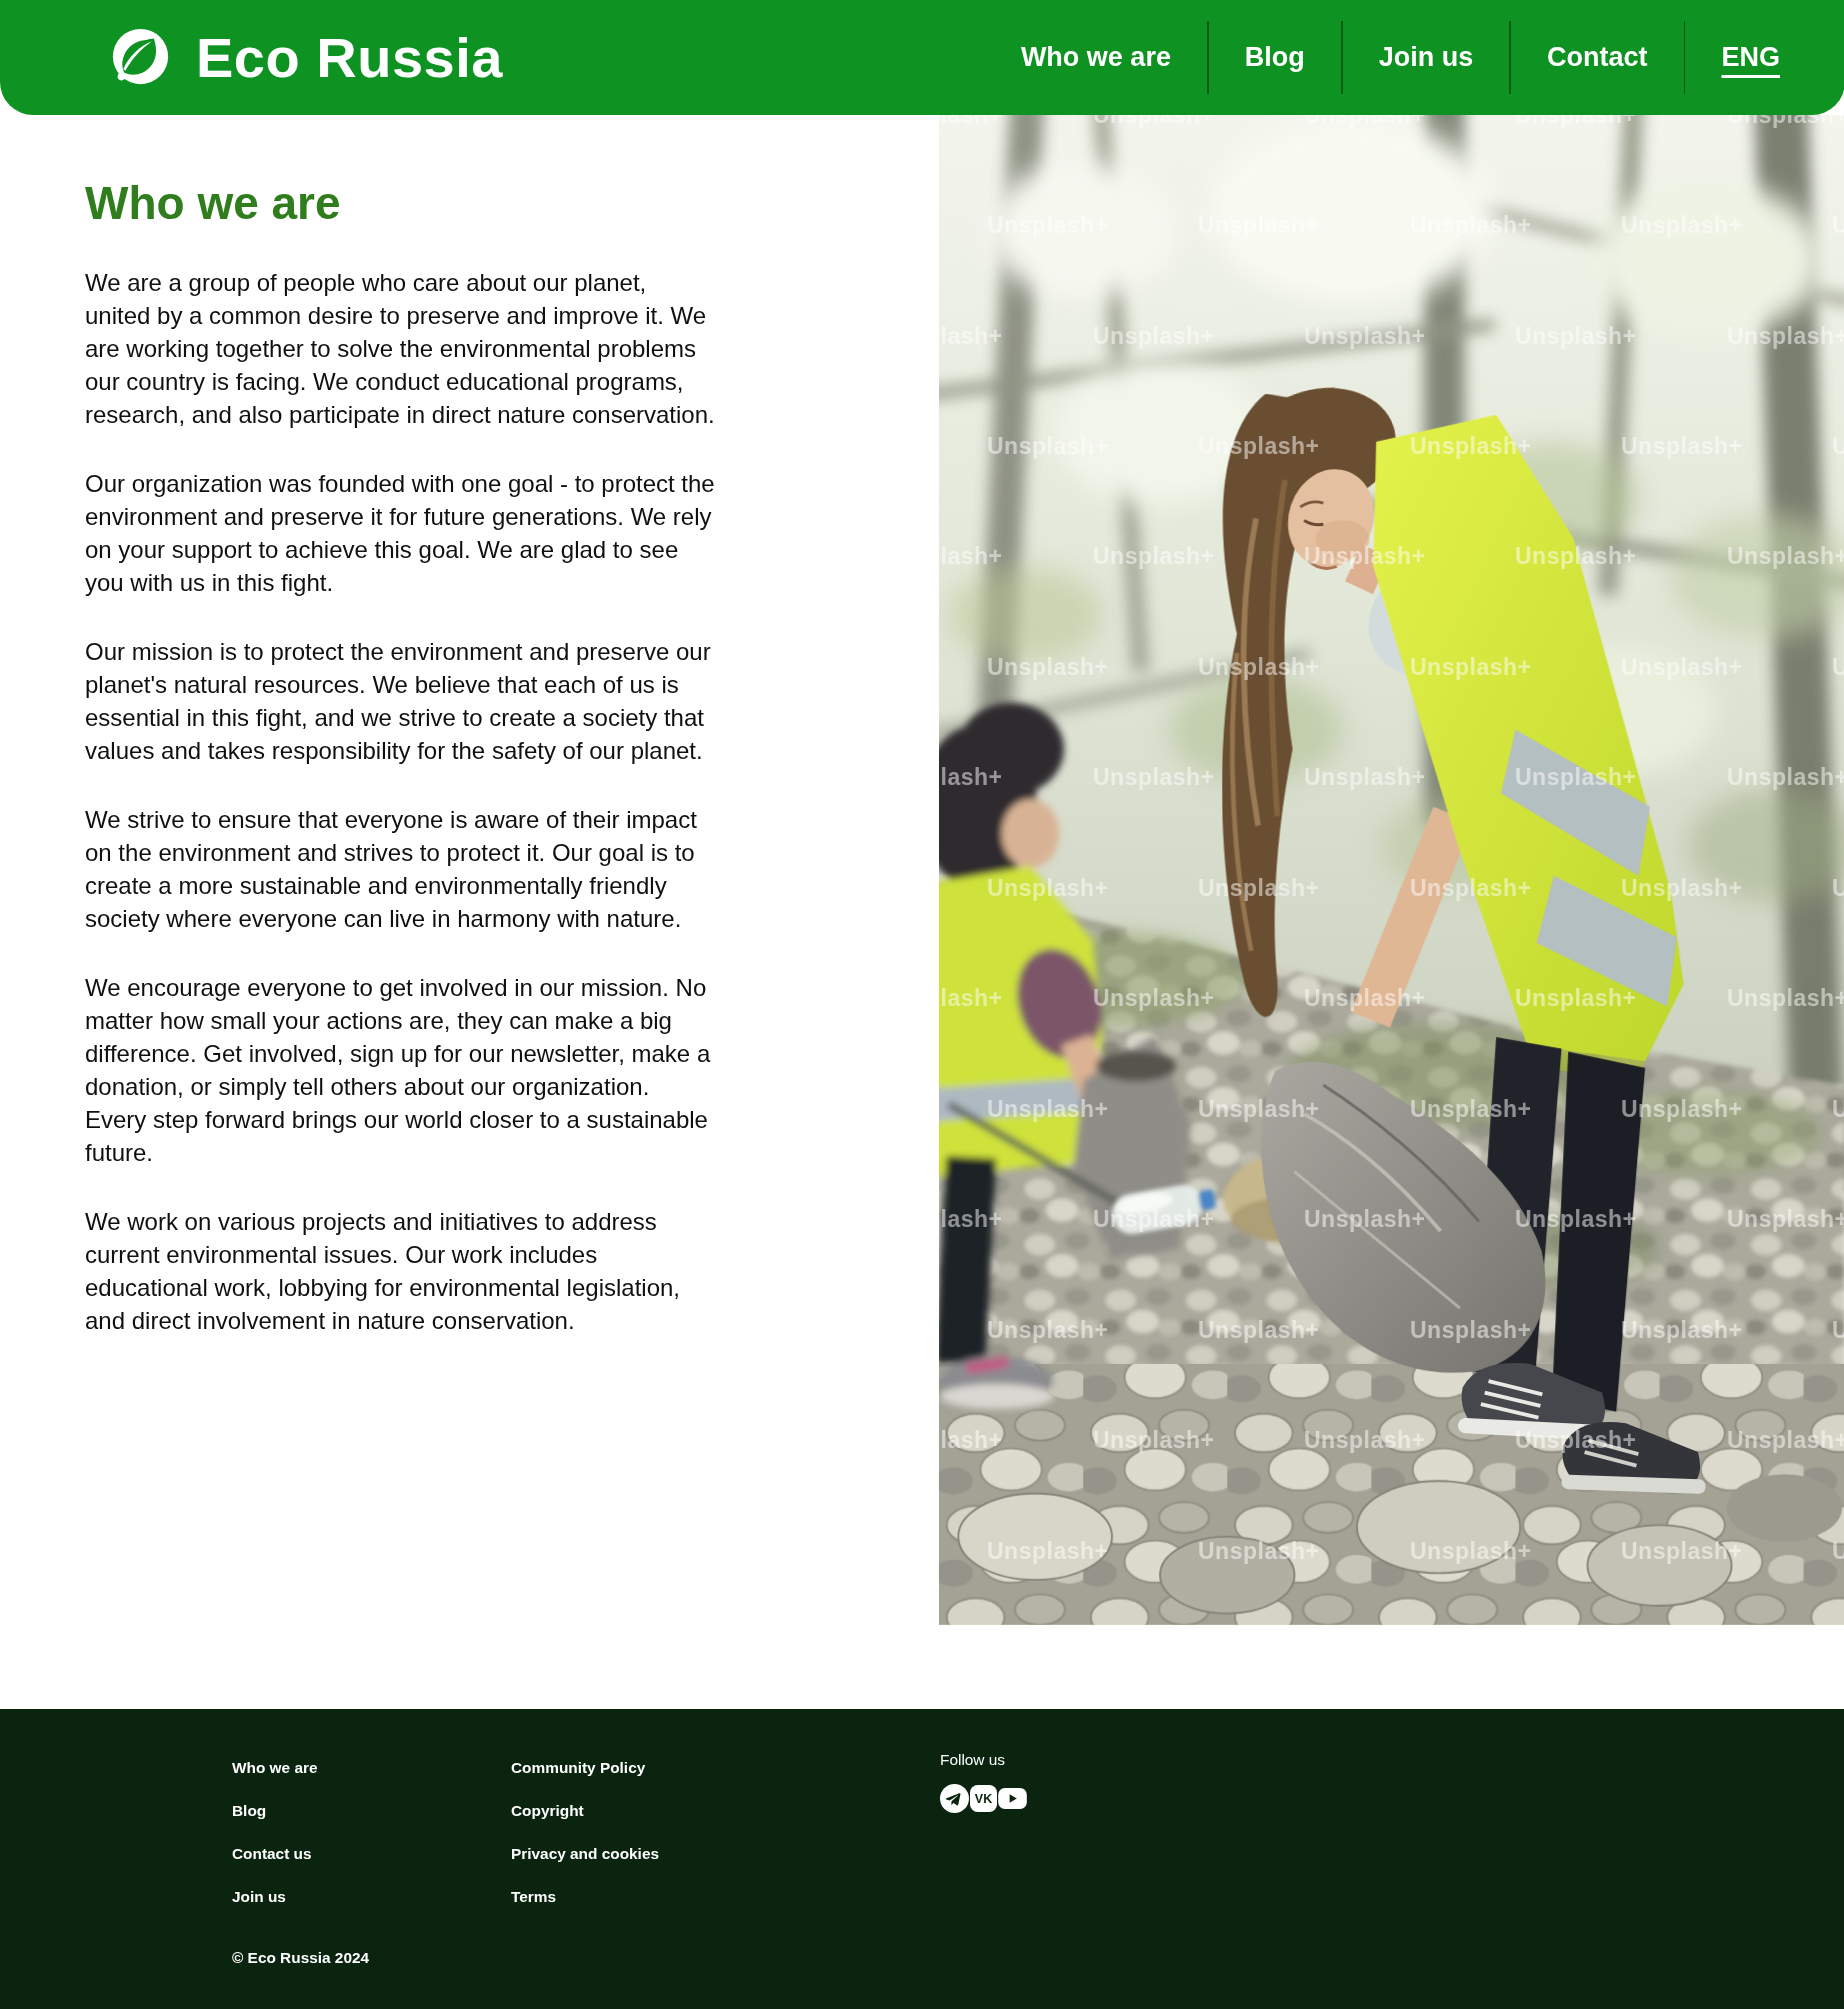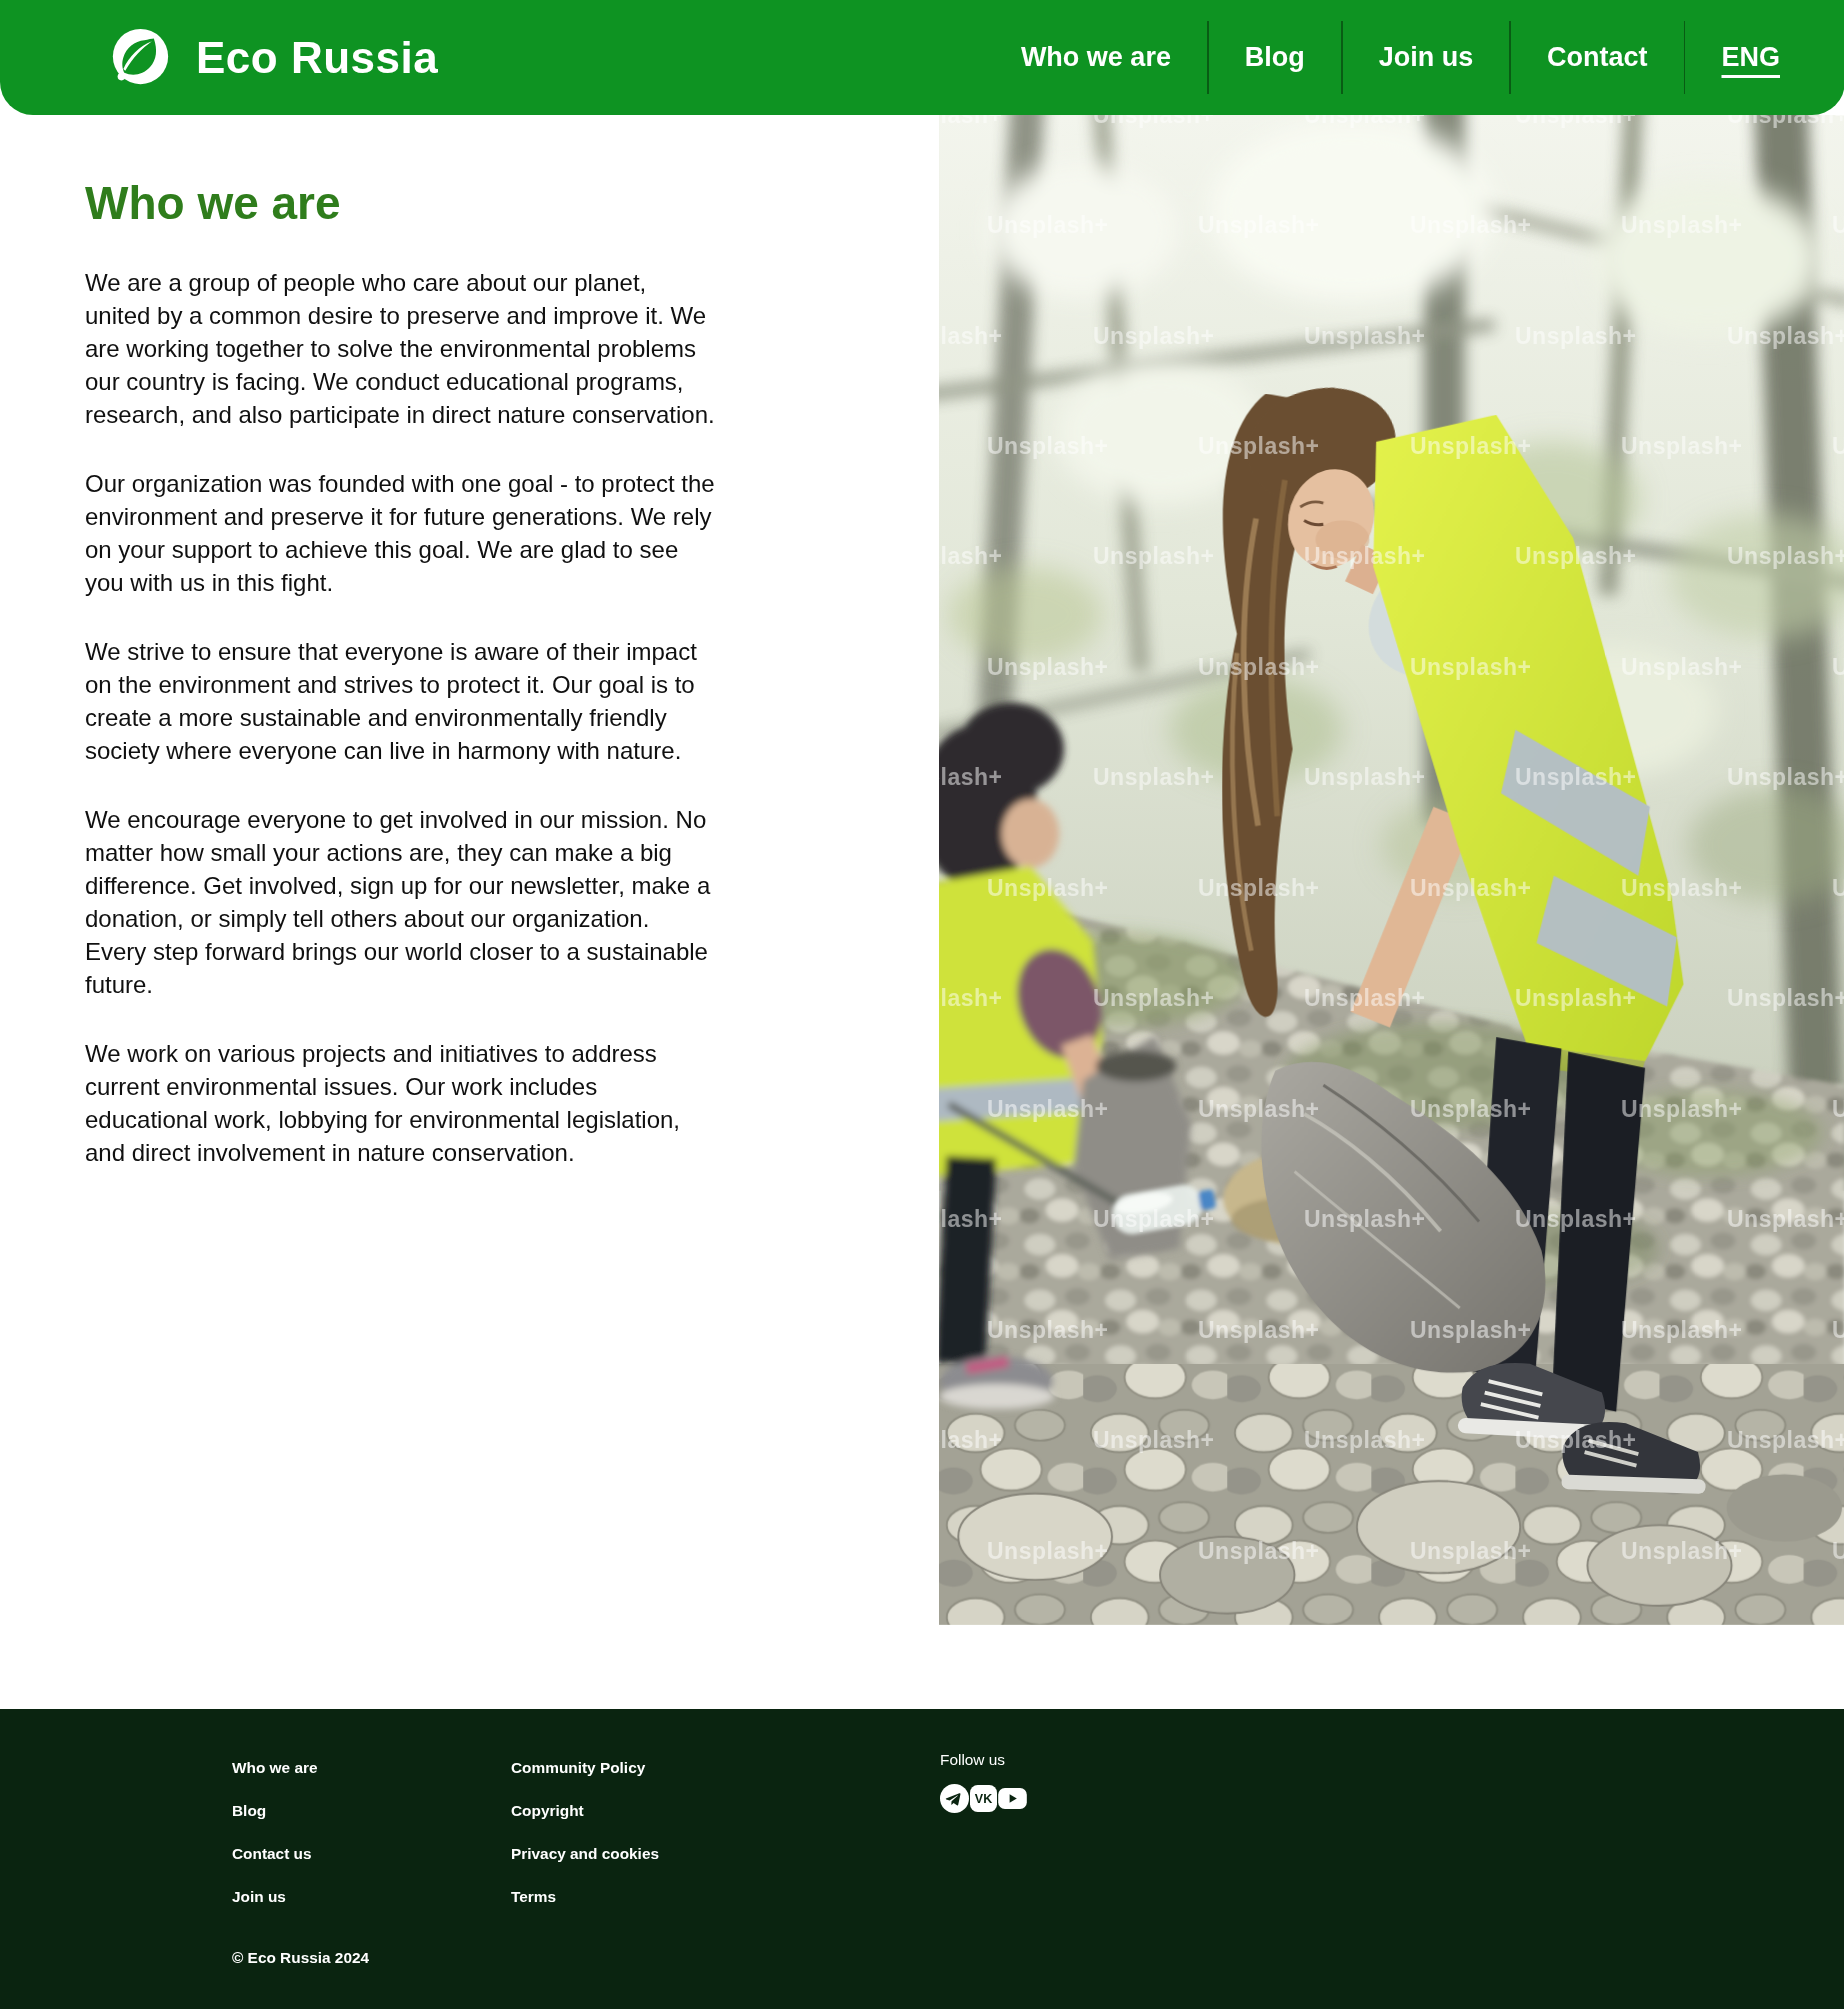--- a/index.html
+++ b/index.html
@@ -7,21 +7,21 @@
     width:1845px;height:2010px;position:relative;background:#ffffff;
     font-family:"Liberation Sans", sans-serif;overflow:hidden;
   }
   
   .header{
     position:absolute;left:0;top:0;width:1845px;height:115px;
     background:#0E9322;border-radius:0 0 33px 33px;
     display:flex;align-items:center;z-index:30;
   }
   .logo-wrap{margin-left:110px;width:61px;height:61px;flex:0 0 auto;}
-  .brand{color:#fff;font-size:44px;font-weight:bold;margin-left:25px;letter-spacing:0.5px;}
+  .brand{color:#fff;font-size:56px;font-weight:bold;margin-left:25px;letter-spacing:0.5px;}
   .nav{display:flex;align-items:center;margin-left:auto;margin-right:29px;list-style:none;padding:0;}
   .nav-item{padding:0 36px;font-size:27px;font-weight:bold;color:#fff;white-space:nowrap;cursor:pointer;}
   .nav-sep{width:1.9px;height:73px;background:rgba(5,48,9,.55);}
   .nav-lang{text-decoration:underline;text-underline-offset:8.6px;text-decoration-thickness:2.9px;}
   
   .content{position:absolute;left:85px;top:115px;width:630px;z-index:5;}
   .content h1{margin:61px 0 0 0;font-size:46px;line-height:54px;font-weight:bold;color:#2F7D1C;}
   .content h2{margin:140px 0 0 0;font-size:46px;line-height:54px;font-weight:bold;color:#2F7D1C;}
   .content p{margin:36px 0 0 0;font-size:24px;line-height:33px;color:#101010;}
   
@@ -73,20 +73,21 @@
     <li class="nav-item">Contact</li>
     <li class="nav-sep"></li>
     <li class="nav-item nav-lang">ENG</li>
   </ul>
 </div>
 
 <div class="content">
   <h1>Who we are</h1>
   <p>We are a group of people who care about our planet, united by a common desire to preserve and improve it. We are working together to solve the environmental problems our country is facing. We conduct educational programs, research, and also participate in direct nature conservation.</p>
   <p>Our organization was founded with one goal - to protect the environment and preserve it for future generations. We rely on your support to achieve this goal. We are glad to see you with us in this fight.</p>
+  <p>Our mission is to protect the environment and preserve our planet's natural resources. We believe that each of us is essential in this fight, and we strive to create a society that values and takes responsibility for the safety of our planet.</p>
   <p>We strive to ensure that everyone is aware of their impact on the environment and strives to protect it. Our goal is to create a more sustainable and environmentally friendly society where everyone can live in harmony with nature.</p>
   <p>We encourage everyone to get involved in our mission. No matter how small your actions are, they can make a big difference. Get involved, sign up for our newsletter, make a donation, or simply tell others about our organization. Every step forward brings our world closer to a sustainable future.</p>
   <p>We work on various projects and initiatives to address current environmental issues. Our work includes educational work, lobbying for environmental legislation, and direct involvement in nature conservation.</p>
 </div>
 
 <div class="photo">
   <svg width="906" height="1510" viewBox="0 0 943 1572">
     <defs>
       <linearGradient id="sky" x1="0" y1="0" x2="0" y2="1">
         <stop offset="0" stop-color="#f3f5ed"></stop>

